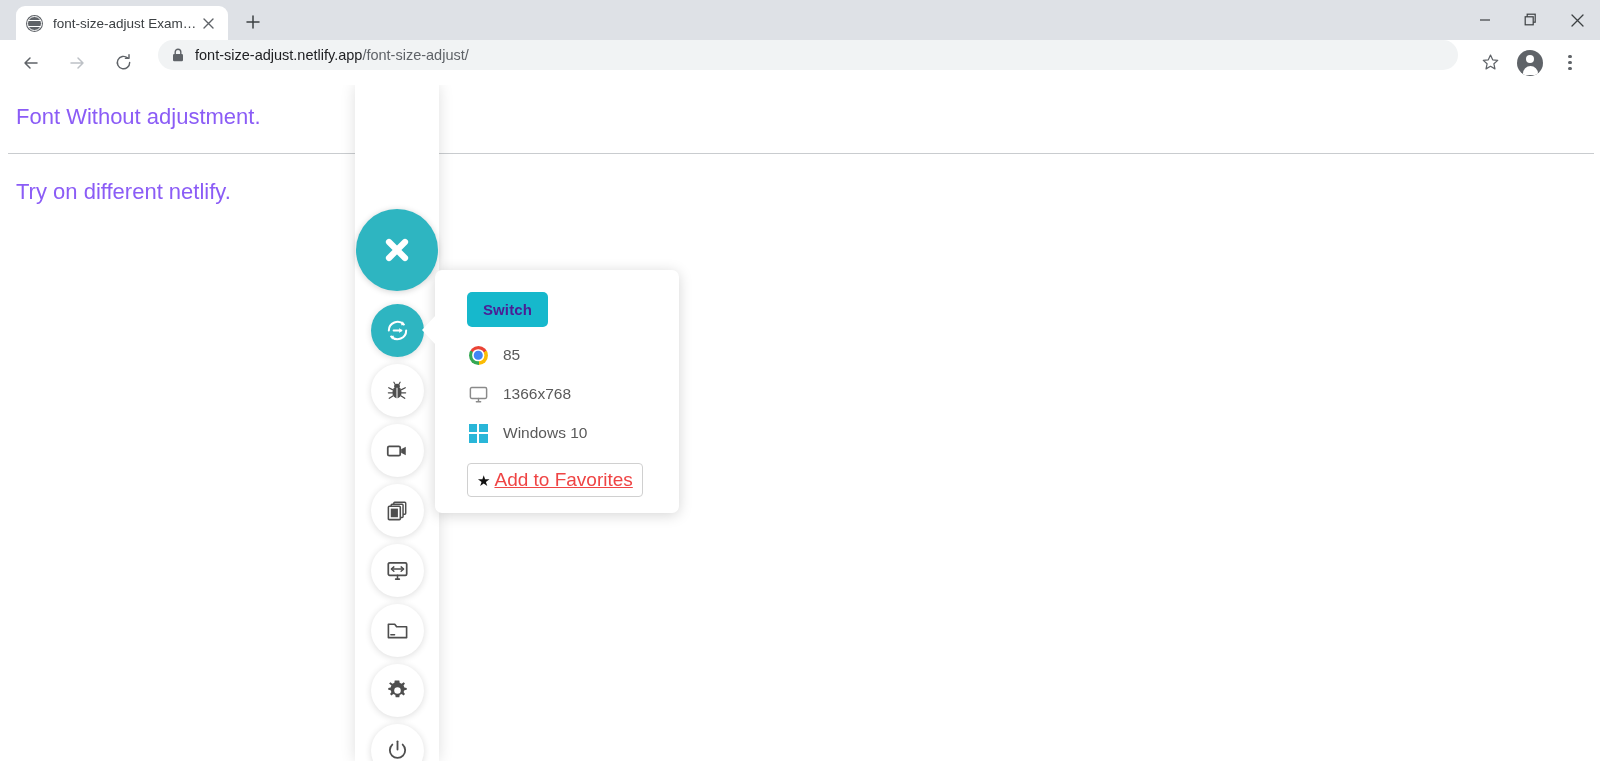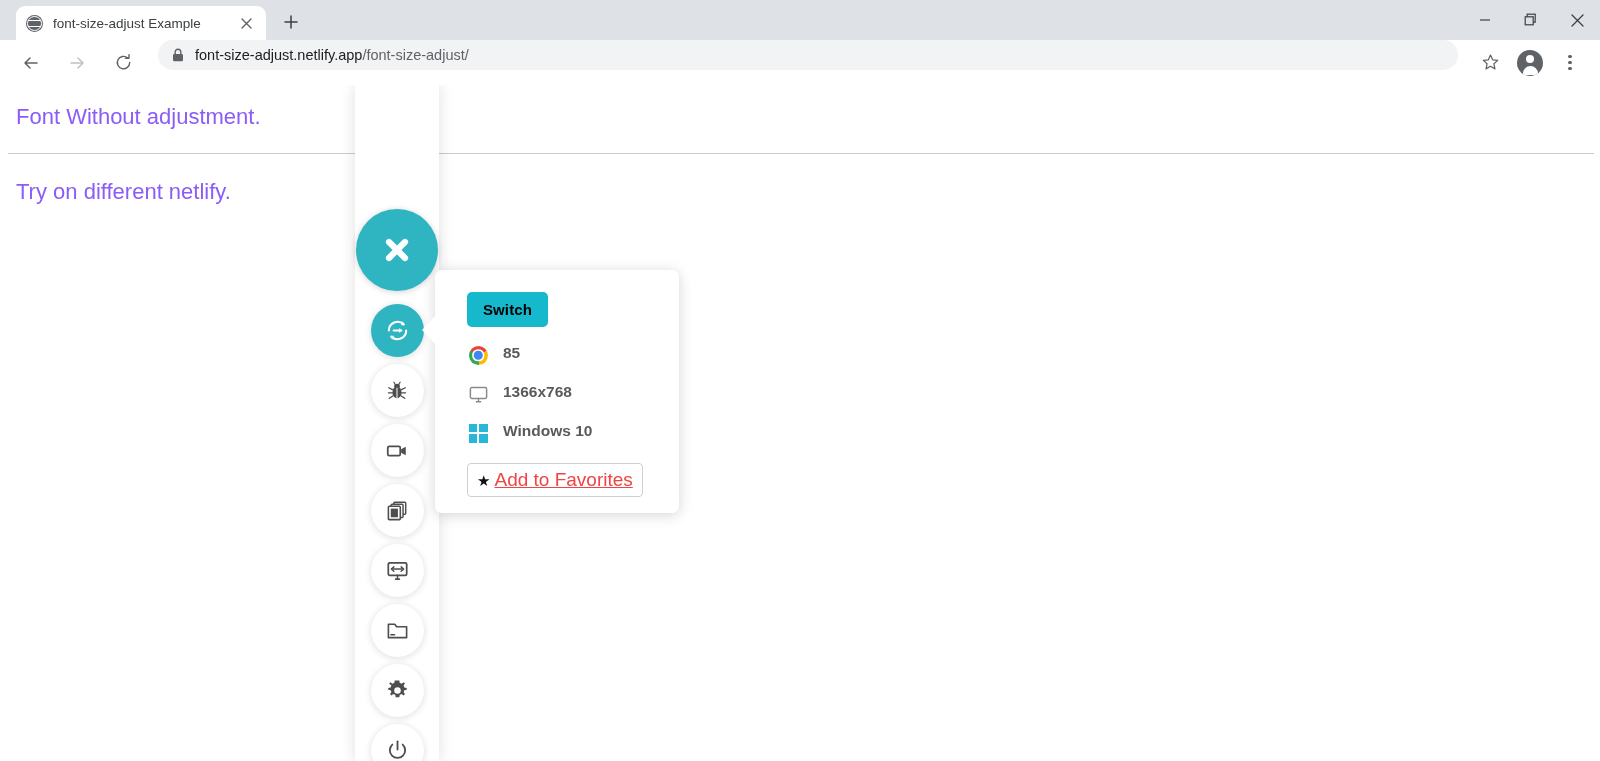--- a/index.html
+++ b/index.html
@@ -11,21 +11,21 @@
   }
 
   
   .browser { width: 1600px; height: 761px; position: relative; }
 
   .tabstrip {
     height: 40px; background: #dee1e6;
     display: flex; align-items: flex-end; position: relative;
   }
   .tab {
-    margin-left: 16px; height: 34px; width: 250px;
+    margin-left: 16px; height: 34px; width: 212px;
     background: #ffffff; border-radius: 9px 9px 0 0;
     display: flex; align-items: center; padding: 0 10px;
     position: relative;
   }
   .tab-favicon {
     width: 17px; height: 17px; border-radius: 50%;
     background: #5f6368; flex: 0 0 auto;
     position: relative; overflow: hidden;
     display: flex; align-items: center; justify-content: center;
   }
@@ -169,28 +169,28 @@
   .bs-popup::before {
     content: ""; position: absolute;
     left: -13px; top: 45px;
     width: 0; height: 0;
     border-top: 15px solid transparent;
     border-bottom: 15px solid transparent;
     border-right: 14px solid #ffffff;
   }
   .switch-btn {
     display: inline-block;
-    background: #16b8cc; color: #000000;
+    background: #16b8cc; color: #4c1d95;
     font-size: 15px; font-weight: bold;
     padding: 9px 16px; border-radius: 5px;
     letter-spacing: 0.1px;
   }
   .info-row {
-    display: flex; 
-    margin-top: 17px; height: 22px; font-weight: bold;
+    display: flex; align-items: center;
+    margin-top: 17px; height: 22px;
   }
   .info-ico {
     width: 22px; height: 22px; flex: 0 0 auto;
     display: flex; align-items: center; justify-content: center;
   }
   .info-txt {
     margin-left: 14px; font-size: 15.5px; color: #5a5a5a;
   }
   .fav-btn {
     display: inline-flex; align-items: center;

